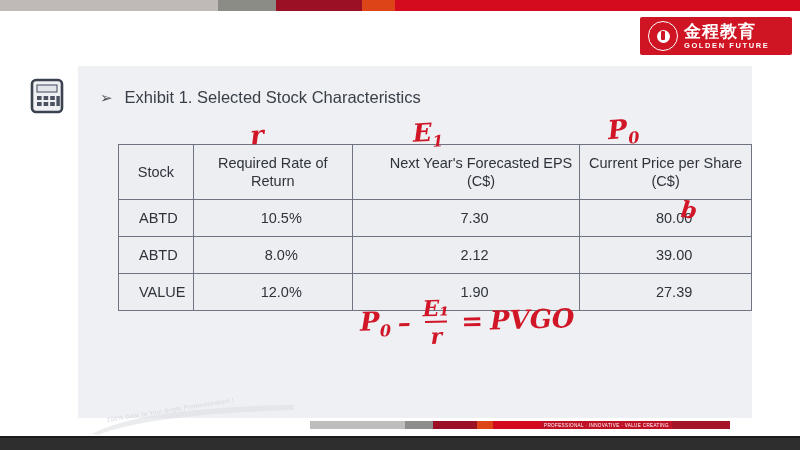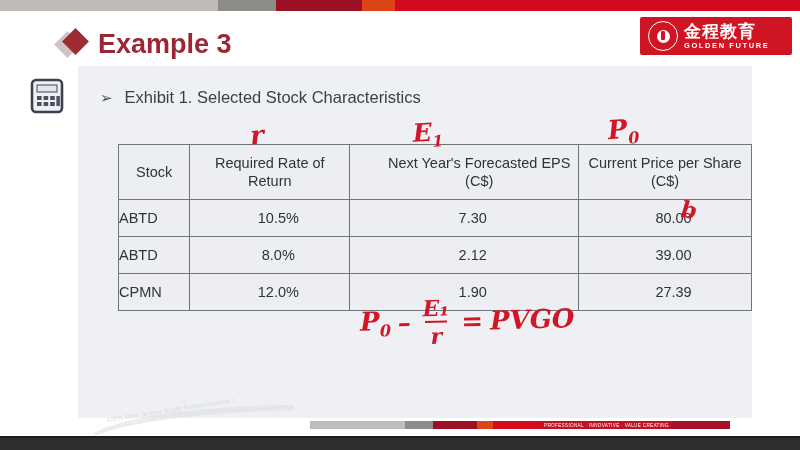--- a/index.html
+++ b/index.html
@@ -181,21 +181,21 @@
   }
   .stock-table .c-stock  { width: 62px;  }
   .stock-table .c-rate   { width: 162px; }
   .stock-table .c-eps    { width: 205px; padding-left: 36px; }
   .stock-table .c-price  { width: 178px; }
   .stock-table thead td {
     height: 44px;
     line-height: 1.25;
   }
   .stock-table tbody td { height: 26px; padding-left: 23px; }
-  .stock-table td.label-cell { text-align: left; padding-left: 0; }
+  .stock-table td.label-cell { text-align: left; padding-left: 20px; }
 
   
   .ink {
     position: absolute;
     color: #d01627;
     font-family: "DejaVu Serif", serif;
     font-style: italic;
     font-weight: bold;
     pointer-events: none;
     line-height: 1;
@@ -296,27 +296,20 @@
   <div class="topbar">
     <div class="seg" style="background:#bfbab8; width:218px;"></div>
     <div class="seg" style="background:#8c8c87; width:58px;"></div>
     <div class="seg" style="background:#9c1025; width:86px;"></div>
     <div class="seg" style="background:#dd4418; width:33px;"></div>
     <div class="seg" style="background:#d40a1e; flex:1 1 auto;"></div>
   </div>
 
   <div class="header-band">
 
-    <div class="title-wrap">
-      <div class="diamond-bullet">
-        <div class="d1"></div>
-        <div class="d2"></div>
-      </div>
-      <div class="slide-title">Example 3</div>
-    </div>
 
     <div class="logo">
       <div class="logo-seal"></div>
       <div class="logo-text">
         <div class="logo-cn">金程教育</div>
         <div class="logo-en">GOLDEN  FUTURE</div>
       </div>
     </div>
   </div>
 
@@ -357,21 +350,21 @@
           <td>7.30</td>
           <td>80.00</td>
         </tr>
         <tr>
           <td class="label-cell">ABTD</td>
           <td>8.0%</td>
           <td>2.12</td>
           <td>39.00</td>
         </tr>
         <tr>
-          <td class="label-cell">CPMN</td>
+          <td class="label-cell">VALUE</td>
           <td>12.0%</td>
           <td>1.90</td>
           <td>27.39</td>
         </tr>
       </tbody>
     </table>
   </div>
 
   <div class="ink ink-r">r</div>
 

